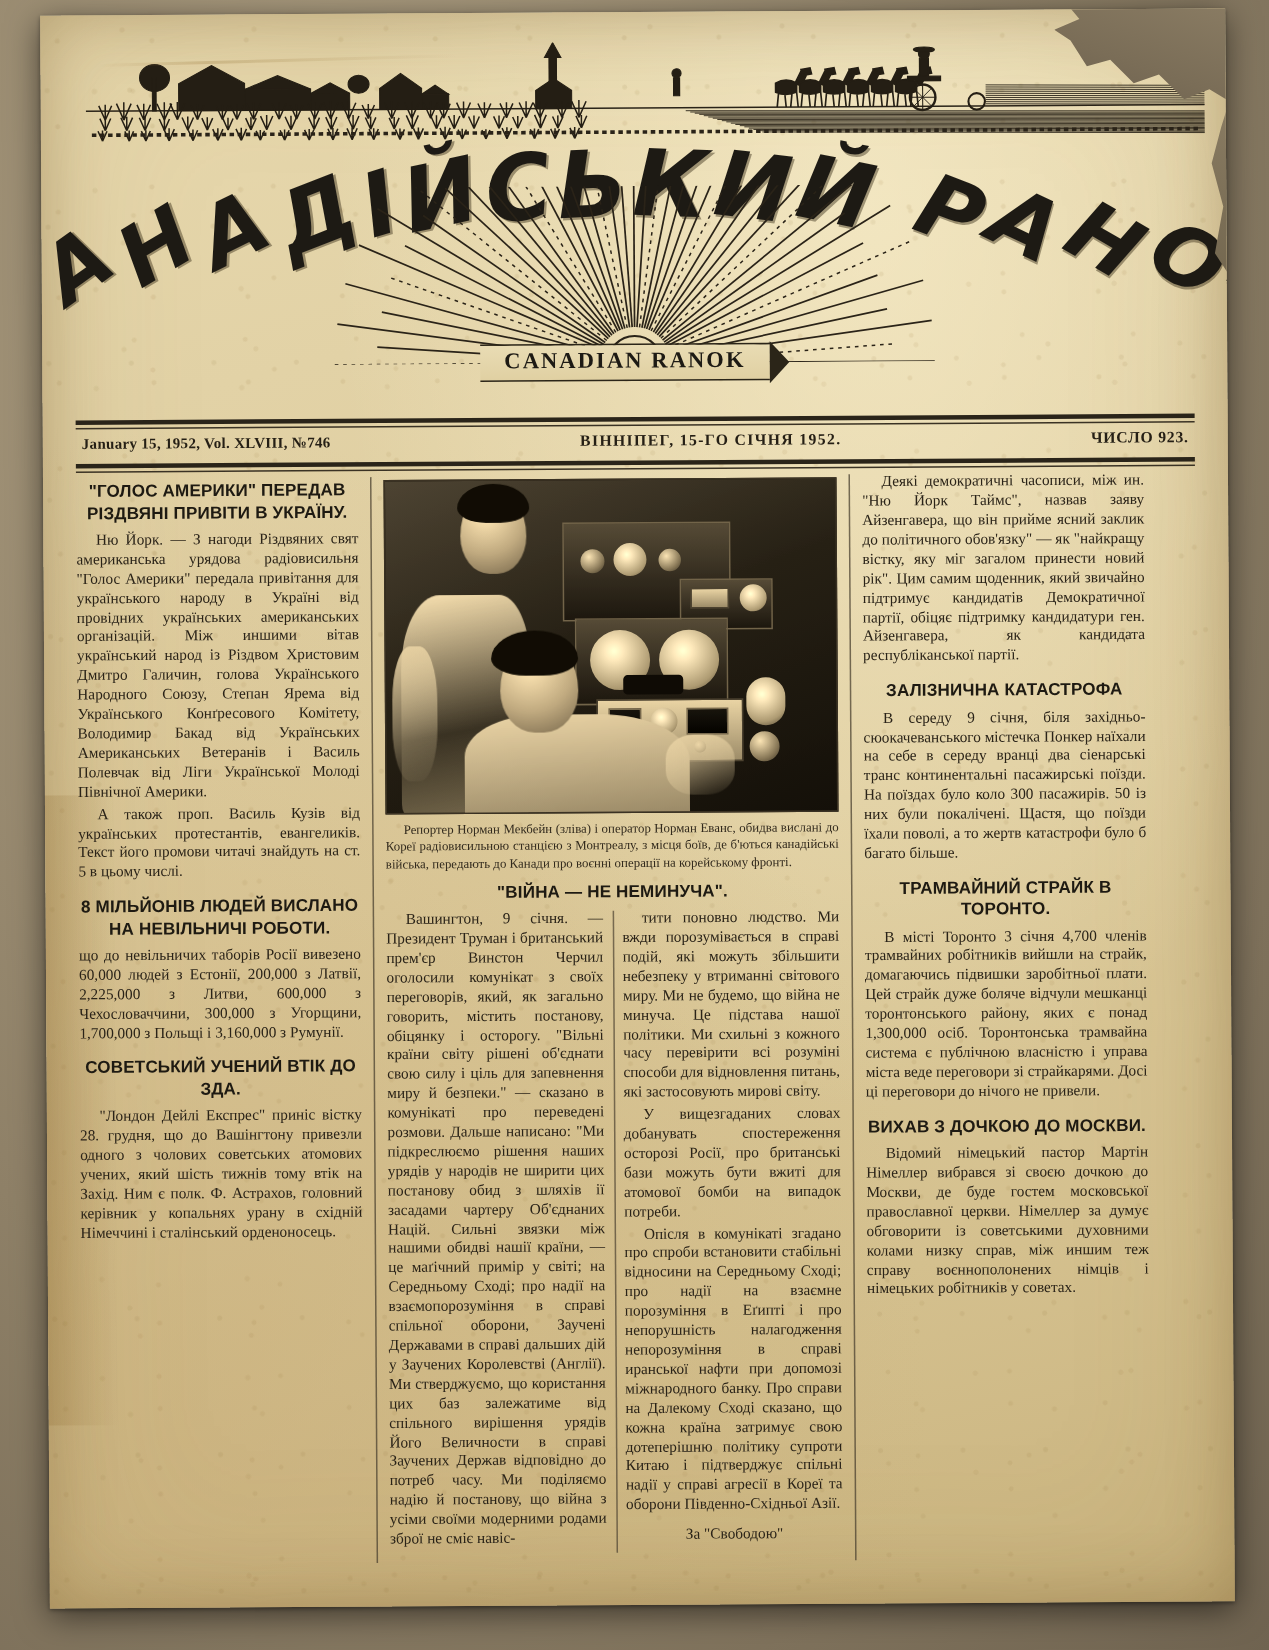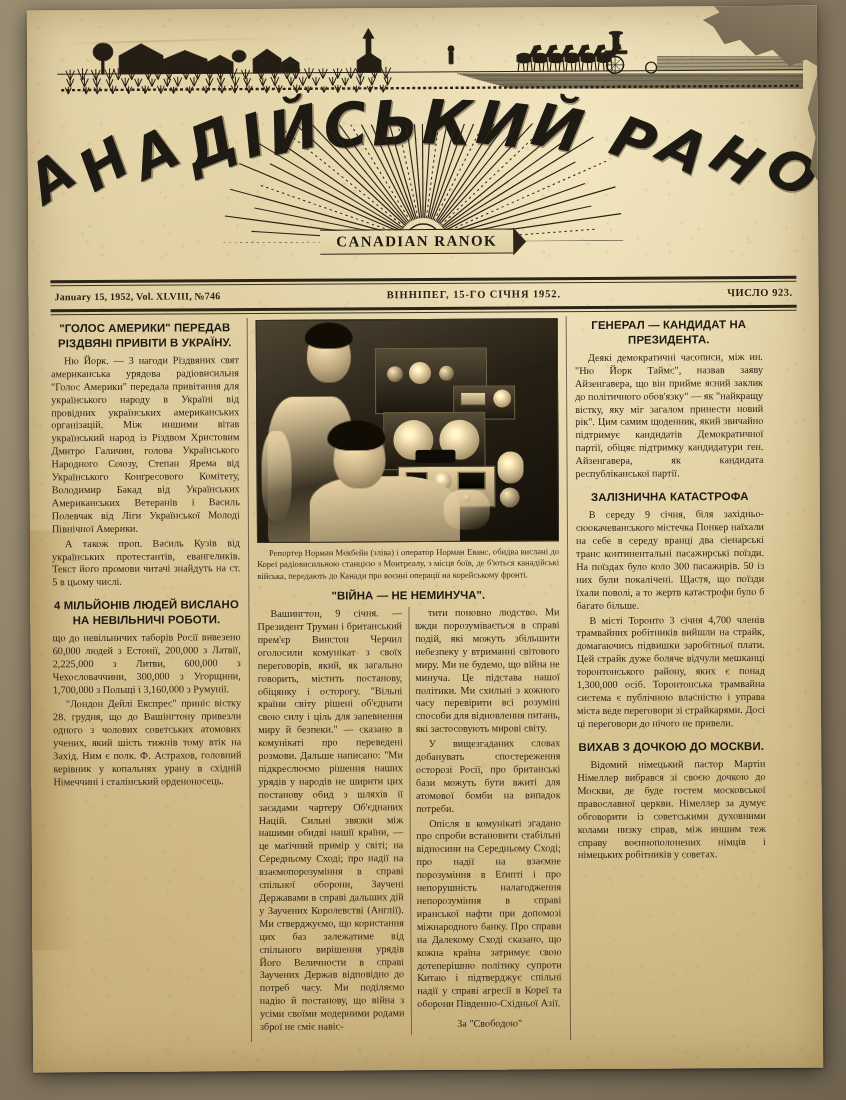--- a/index.html
+++ b/index.html
@@ -517,23 +517,24 @@
     <div class="rule-thick"></div>
     <div class="rule-thin"></div>
 
     <div id="columns">
 
       <div class="col narrow">
         <div class="hl">"ГОЛОС АМЕРИКИ" ПЕРЕДАВ РІЗДВЯНІ ПРИВІТИ В УКРАЇНУ.</div>
         <p class="body">Ню Йорк. — З нагоди Різдвяних свят американська урядова радіовисильня "Голос Америки" передала привітання для українського народу в Україні від провідних українських американських організацій. Між иншими вітав український народ із Різдвом Христовим Дмитро Галичин, голова Українського Народного Союзу, Степан Ярема від Українського Конґресового Комітету, Володимир Бакад від Українських Американських Ветеранів і Василь Полевчак від Ліги Української Молоді Північної Америки.</p>
         <p class="body">А також проп. Василь Кузів від українських протестантів, евангеликів. Текст його промови читачі знайдуть на ст. 5 в цьому числі.</p>
 
-        <div class="hl">4 МІЛЬЙОНІВ ЛЮДЕЙ ВИСЛАНО НА НЕВІЛЬНИЧІ РОБОТИ.</div>
+        <div class="hl">8 МІЛЬЙОНІВ ЛЮДЕЙ ВИСЛАНО НА НЕВІЛЬНИЧІ РОБОТИ.</div>
         <p class="body noind">що до невільничих таборів Росії вивезено 60,000 людей з Естонії, 200,000 з Латвії, 2,225,000 з Литви, 600,000 з Чехословаччини, 300,000 з Угорщини, 1,700,000 з Польщі і 3,160,000 з Румунії.</p>
 
+        <div class="hl">СОВЕТСЬКИЙ УЧЕНИЙ ВТІК ДО ЗДА.</div>
         <p class="body">"Лондон Дейлі Експрес" приніс вістку 28. грудня, що до Вашінгтону привезли одного з чолових советських атомових учених, який шість тижнів тому втік на Захід. Ним є полк. Ф. Астрахов, головний керівник у копальнях урану в східній Німеччині і сталінський орденоносець.</p>
       </div>
 
       <div class="col-rule"></div>
 
       <div class="col center">
 
         <div id="photo-block">
           <div id="photo">
             <div class="sky"></div>
@@ -589,26 +590,26 @@
             <p class="body">У вищезгаданих словах добанувать спостереження осторозі Росії, про британські бази можуть бути вжиті для атомової бомби на випадок потреби.</p>
             <p class="body">Опісля в комунікаті згадано про спроби встановити стабільні відносини на Середньому Сході; про надії на взаємне порозуміння в Еґипті і про непорушність налагодження непорозуміння в справі иранської нафти при допомозі міжнародного банку. Про справи на Далекому Сході сказано, що кожна країна затримує свою дотеперішню політику супроти Китаю і підтверджує спільні надії у справі агресії в Кореї та оборони Південно-Східньої Азії.</p>
             <p class="sig">За "Свободою"</p>
           </div>
         </div>
       </div>
 
       <div class="col-rule"></div>
 
       <div class="col narrow">
-        <div class="hl">ГЕНЕРАЛ — КАНДИДАТ НА ПРЕЗИДЕНТА.</div>
         <p class="body">Деякі демократичні часописи, між ин. "Ню Йорк Таймс", назвав заяву Айзенгавера, що він прийме ясний заклик до політичного обов'язку" — як "найкращу вістку, яку міг загалом принести новий рік". Цим самим щоденник, який звичайно підтримує кандидатів Демократичної партії, обіцяє підтримку кандидатури ген. Айзенгавера, як кандидата республіканської партії.</p>
 
         <div class="hl">ЗАЛІЗНИЧНА КАТАСТРОФА</div>
         <p class="body">В середу 9 січня, біля західньо-сюокачеванського містечка Понкер наїхали на себе в середу вранці два сіенарські транс континентальні пасажирські поїзди. На поїздах було коло 300 пасажирів. 50 із них були покалічені. Щастя, що поїзди їхали поволі, а то жертв катастрофи було б багато більше.</p>
 
+        <div class="hl">ТРАМВАЙНИЙ СТРАЙК В ТОРОНТО.</div>
         <p class="body">В місті Торонто 3 січня 4,700 членів трамвайних робітників вийшли на страйк, домагаючись підвишки заробітньої плати. Цей страйк дуже боляче відчули мешканці торонтонського району, яких є понад 1,300,000 осіб. Торонтонська трамвайна система є публічною власністю і управа міста веде переговори зі страйкарями. Досі ці переговори до нічого не привели.</p>
 
         <div class="hl">ВИХАВ З ДОЧКОЮ ДО МОСКВИ.</div>
         <p class="body">Відомий німецький пастор Мартін Німеллер вибрався зі своєю дочкою до Москви, де буде гостем московської православної церкви. Німеллер за думує обговорити із советськими духовними колами низку справ, між иншим теж справу воєннополонених німців і німецьких робітників у советах.</p>
       </div>
 
     </div>
   </div>
 </div>
 

